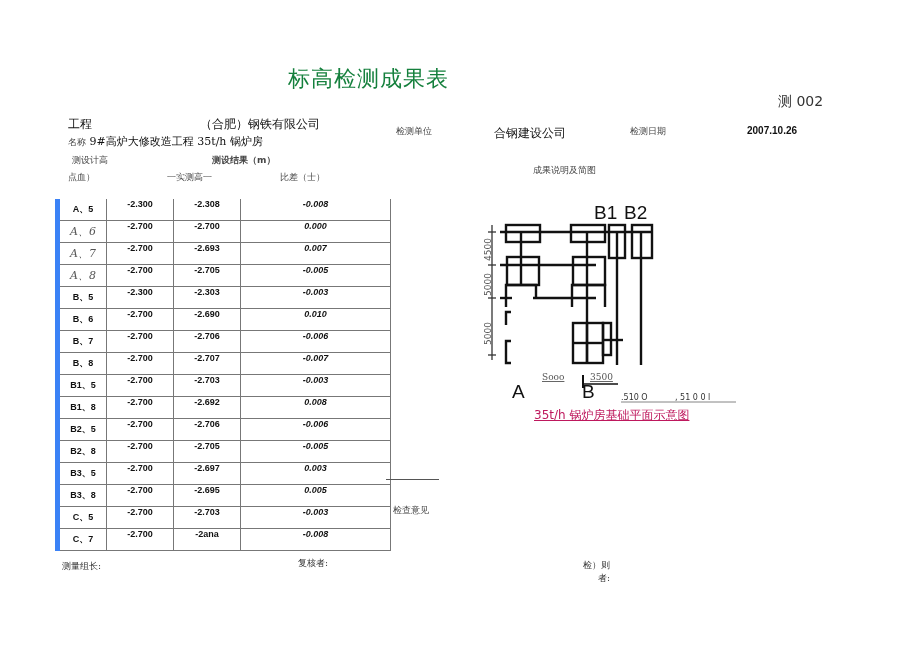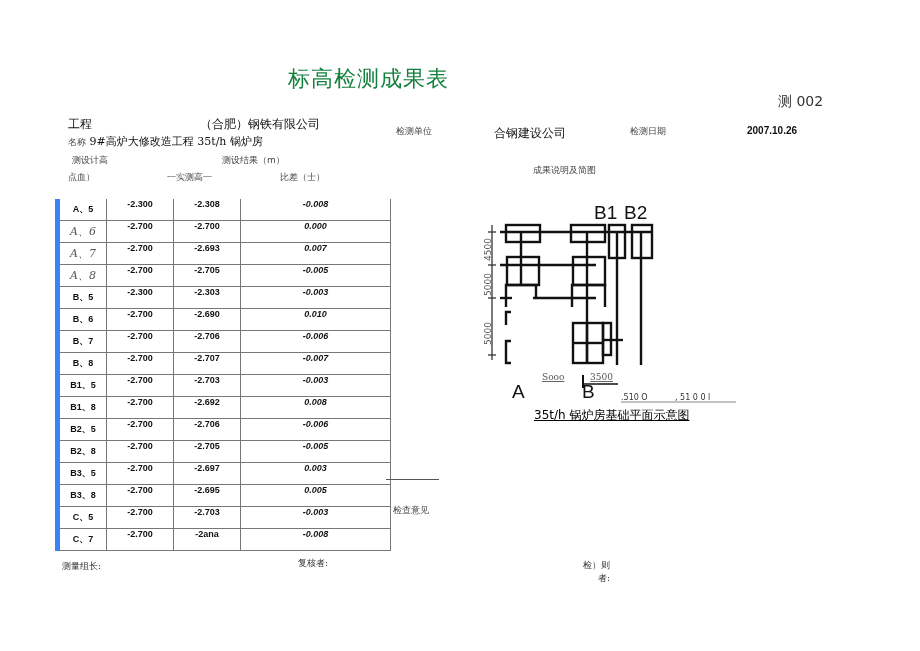--- a/index.html
+++ b/index.html
@@ -19,21 +19,21 @@
     .tbl td { border:1px solid #777; padding:0; height:21px; font-family:"Liberation Sans", sans-serif; font-size:9px; font-weight:bold; vertical-align:top; }
     .tbl td.pt { width:46px; text-align:center; vertical-align:middle; font-size:9px; }
     .tbl td.pt.it { font-family:"DejaVu Serif", serif; font-style:italic; font-weight:normal; font-size:11px; color:#555; }
     .tbl td.c1 { width:66px; text-align:center; }
     .tbl td.c2 { width:66px; text-align:center; }
     .tbl td.c3 { width:149px; text-align:center;font-style:italic; }
     .tbl tr:first-child td { border-top:none; }
     .tbl td:first-child { border-left:5px solid #3b82f6; }
 
     .diagram { position:absolute; left:478px; top:195px; width:270px; height:240px; }
-    .caption { left:534px; top:407px; font-size:12px; text-decoration:underline; color:#000000; }
+    .caption { left:534px; top:407px; font-size:12px; text-decoration:underline; color:#be185d; }
     .footer { font-size:9px; color:#333; font-family:"DejaVu Serif", serif; }
   </style>
 </head>
 <body>
 
 <div class="abs title">标高检测成果表</div>
 <div class="abs docno">测 002</div>
 
 <div class="abs proj1 serif">
   <span>工程</span>
@@ -43,21 +43,21 @@
   <span class="lab">名称</span>
   <span>9#高炉大修改造工程 35t/h 锅炉房</span>
 </div>
 
 <div class="abs small" style="left:396px; top:125px;">检测单位</div>
 <div class="abs serif" style="left:494px; top:125px; font-size:12px;">合钢建设公司</div>
 <div class="abs small" style="left:630px; top:125px;">检测日期</div>
 <div class="abs bold" style="left:747px; top:125px; font-size:10px;">2007.10.26</div>
 
 <div class="abs small" style="left:72px; top:154px;">测设计高</div>
-<div class="abs small" style="left:222px; top:154px;">测设结果（m）</div>
+<div class="abs small" style="left:212px; top:154px;font-weight:bold;">测设结果（m）</div>
 <div class="abs small" style="left:68px; top:171px;">点血）</div>
 <div class="abs small" style="left:167px; top:171px;">一实测高一</div>
 <div class="abs small" style="left:280px; top:171px;">比差（士）</div>
 
 <div class="abs small" style="left:533px; top:164px;">成果说明及简图</div>
 
 <table class="tbl">
   <tbody id="tbody">
       <tr>
         <td class="pt">A、5</td>

